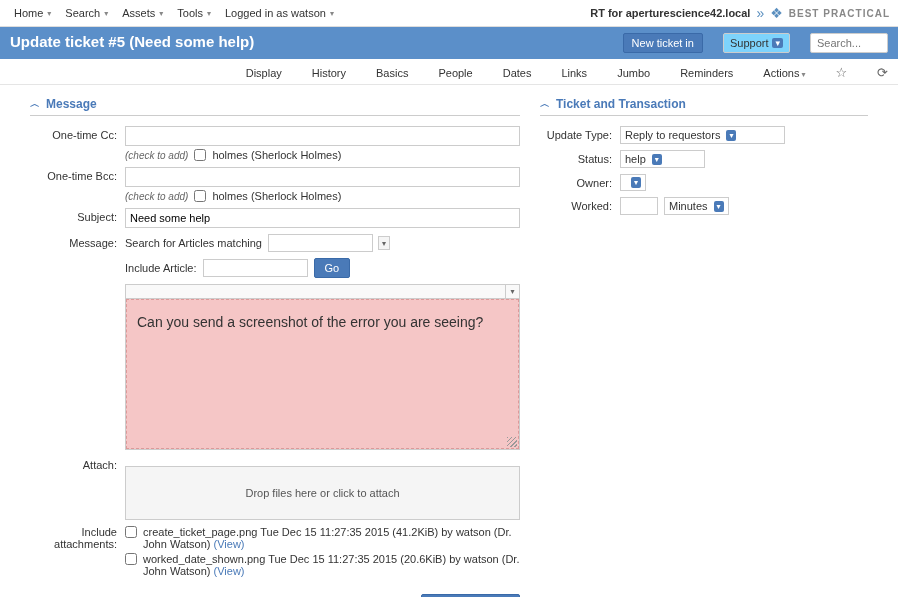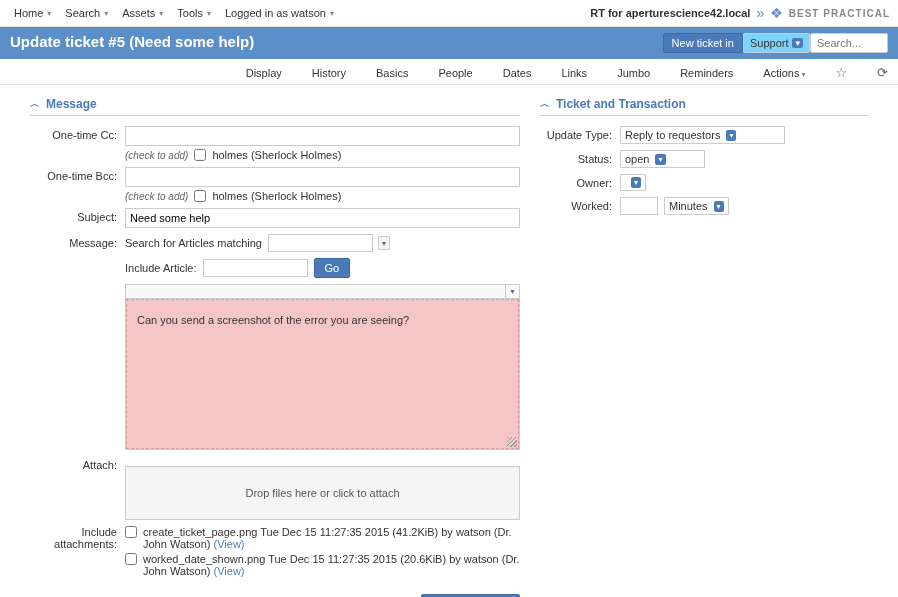--- a/index.html
+++ b/index.html
@@ -7,21 +7,21 @@
 .topnav { display: flex; align-items: center; padding: 4px 8px; border-bottom: 1px solid #ddd; }
 .topnav-left { display: flex; gap: 2px; }
 .topnav-item { display: flex; align-items: center; padding: 3px 6px; cursor: pointer; color: #333; text-align: right; }
 .topnav-item .caret { margin-left: 4px; font-size: 8px; color: #888; }
 .topnav-right { margin-left: auto; display: flex; align-items: center; gap: 6px; }
 .site-name { font-weight: bold; font-size: 11px; color: #333; }
 .logo-chev { color: #5b8fbf; font-size: 14px; }
 .logo-text { color: #888; font-size: 10px; letter-spacing: 1px; font-weight: bold; }
 .headerbar { background: #5b8fc9; color: #fff; display: flex; align-items: flex-start; padding: 6px 10px; }
 .page-title { font-size: 15px; font-weight: bold; }
-.headerbar-right { margin-left: auto; display: flex; align-items: center; gap: 0; }
+.headerbar-right { margin-left: auto; display: flex; align-items: center; gap: 20px; }
 .btn-blue { background: #4a7ab8; color: #fff; border: 1px solid #3a6aa8; padding: 3px 8px; border-radius: 2px; cursor: pointer; font-size: 11px; }
 .btn-white { background: #7dd3fc; color: #333; border: 1px solid #ccc; padding: 3px 6px; border-radius: 2px; cursor: pointer; font-size: 11px; display: flex; align-items: center; }
 .btn-white .sel { background: #4a7ab8; color: #fff; padding: 0 3px; margin-left: 4px; border-radius: 2px; font-size: 9px; }
 .search-box { background: #fff; border: 1px solid #ccc; padding: 3px 6px; border-radius: 2px; width: 78px; font-size: 11px; color: #999; }
 .tabsrow { display: flex; justify-content: flex-end; padding: 6px 10px 4px; border-bottom: 1px solid #e5e5e5; gap: 30px; align-items: center; }
 .tab-link { color: #333; cursor: pointer; font-size: 11px; }
 .tab-link .caret { margin-left: 2px; font-size: 8px; color: #888; }
 .icon-star, .icon-refresh { font-size: 13px; color: #666; cursor: pointer; }
 .content { display: flex; padding: 12px 30px 20px 30px; gap: 20px; }
 .col-left { flex: 0 0 490px; }
@@ -37,21 +37,21 @@
 .cc-sub { display: flex; align-items: center; gap: 6px; margin-top: 3px; }
 .checkbox-sq { width: 12px; height: 12px; }
 .articles-line { display: flex; align-items: center; gap: 6px; margin-bottom: 6px; }
 .articles-line input { border: 1px solid #ccc; padding: 2px 4px; font-size: 11px; width: 105px; }
 .select-down { width: 12px; height: 14px; border: 1px solid #ccc; display: inline-flex; align-items: center; justify-content: center; font-size: 8px; color: #666; background: #f5f5f5; cursor: pointer; margin-left: -1px; }
 .go-btn { background: #4a7ab8; color: #fff; border: 1px solid #3a6aa8; padding: 3px 10px; cursor: pointer; font-size: 11px; border-radius: 2px; }
 .editor-wrap { border: 1px solid #ccc; }
 .editor-bar { height: 14px; border-bottom: 1px solid #ccc; display: flex; justify-content: flex-end; background: #f9f9f9; }
 .editor-bar-btn { width: 14px; height: 13px; border-left: 1px solid #ccc; display: flex; align-items: center; justify-content: center; font-size: 8px; color: #666; cursor: pointer; }
 .editor-area { background: #f5c6c6; min-height: 150px; padding: 14px 10px; position: relative; border: 1px dashed #d99; margin: 0; }
-.editor-text { font-size: 11px; color: #333; }
+.editor-text { font-size: 14px; color: #333; }
 .editor-resize { position: absolute; bottom: 1px; right: 1px; width: 10px; height: 10px; background: repeating-linear-gradient(135deg,#999,#999 1px,transparent 1px,transparent 3px); cursor: nwse-resize; }
 .attach-zone { border: 1px solid #ccc; background: #f5f5f5; text-align: center; padding: 20px 8px; color: #555; cursor: pointer; margin-top: 10px; }
 .attach-list { font-size: 11px; color: #333; }
 .attach-row { display: flex; align-items: flex-start; gap: 6px; margin-bottom: 3px; }
 .link-text { color: #4a7ab8; cursor: pointer; }
 .submit-row { display: flex; justify-content: flex-end; margin-top: 14px; }
 .submit-btn { background: #4a7ab8; color: #fff; border: 1px solid #3a6aa8; padding: 6px 12px; cursor: pointer; font-size: 12px; border-radius: 2px; }
 .sel-input { border: 1px solid #ccc; background: #fff; padding: 2px 4px; font-size: 11px; display: inline-flex; align-items: center; }
 .sel-arrow { background: #4a7ab8; color: #fff; font-size: 8px; padding: 1px 3px; margin-left: 6px; border-radius: 2px; cursor: pointer; }
 .worked-input { width: 38px; border: 1px solid #ccc; padding: 2px 4px; font-size: 11px; }
@@ -217,21 +217,21 @@
         <span class="sel-input" style="min-width:165px">
             <span>Reply to requestors</span>
             <span class="sel-arrow">▾</span>
           </span>
       </div>
     </div>
     <div class="form-row">
       <div class="form-label" style="width:80px">Status:</div>
       <div class="form-field">
         <span class="sel-input" style="min-width:85px">
-            <span>open</span>
+            <span>help</span>
             <span class="sel-arrow">▾</span>
           </span>
       </div>
     </div>
     <div class="form-row">
       <div class="form-label" style="width:80px">Owner:</div>
       <div class="form-field">
         <span class="sel-input">
             <span class="sel-arrow">▾</span>
           </span>

